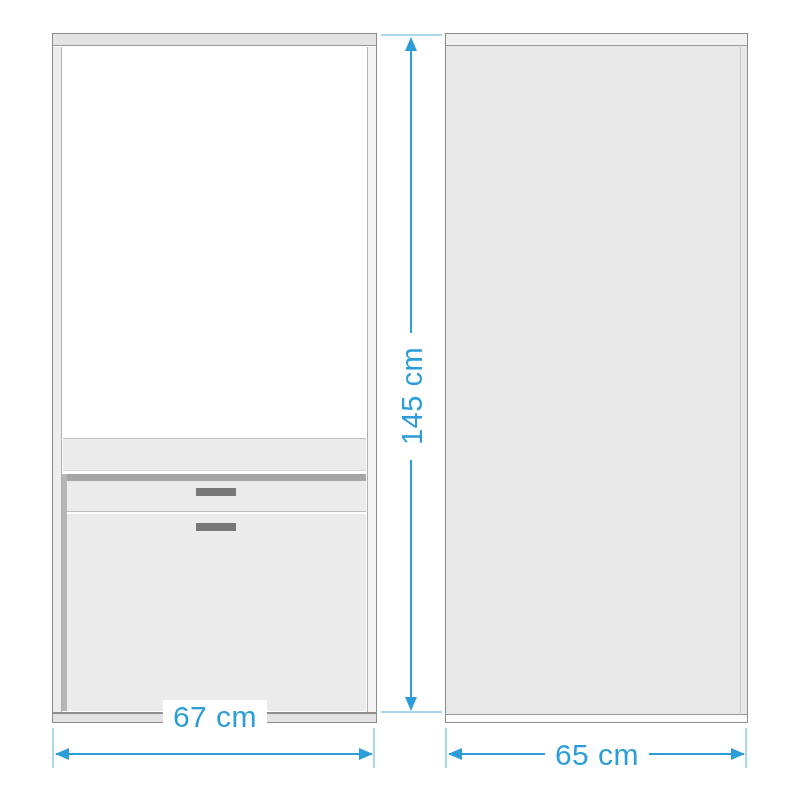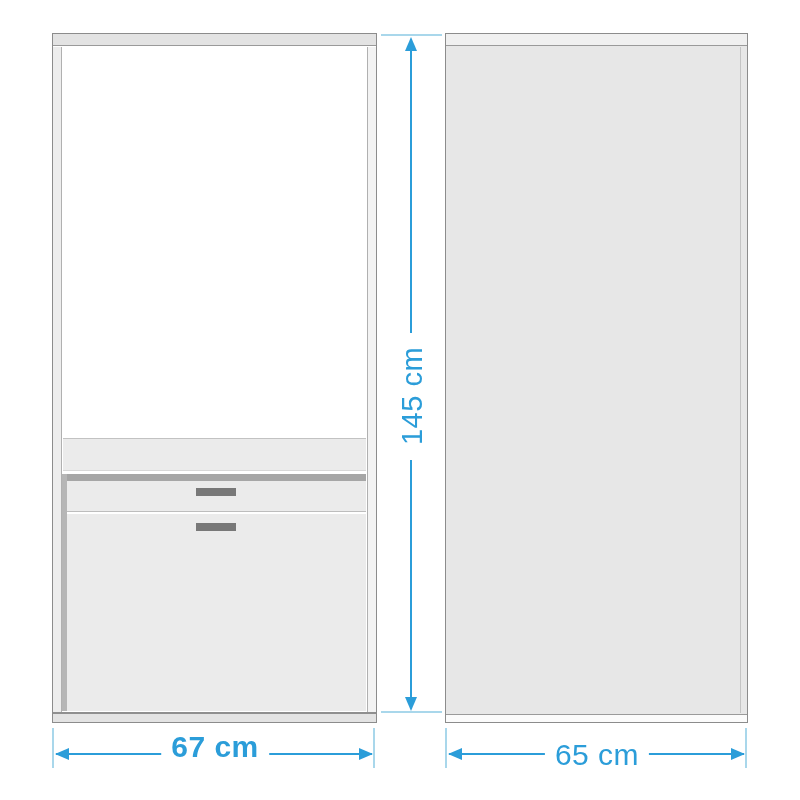--- a/index.html
+++ b/index.html
@@ -170,21 +170,21 @@
   <div class="dim-line" style="left:410px;top:460px;width:2px;height:243px;"></div>
   <div class="arrow up" style="left:405px;top:37px;"></div>
   <div class="arrow down" style="left:405px;top:697px;"></div>
   <div class="dim-label vertical" style="left:412px;top:396px;">145 cm</div>
 
   <div class="ext-line" style="left:52px;top:728px;width:2px;height:40px;"></div>
   <div class="ext-line" style="left:373px;top:728px;width:2px;height:40px;"></div>
   <div class="dim-line" style="left:56px;top:753px;width:316px;height:2px;"></div>
   <div class="arrow left" style="left:55px;top:748px;"></div>
   <div class="arrow right" style="left:359px;top:748px;"></div>
-  <div class="dim-label" style="left:215px;top:747px;font-weight:bold;">67 cm</div>
+  <div class="dim-label" style="left:215px;top:717px;">67 cm</div>
 
   <div class="ext-line" style="left:445px;top:728px;width:2px;height:40px;"></div>
   <div class="ext-line" style="left:745px;top:728px;width:2px;height:40px;"></div>
   <div class="dim-line" style="left:449px;top:753px;width:295px;height:2px;"></div>
   <div class="arrow left" style="left:448px;top:748px;"></div>
   <div class="arrow right" style="left:731px;top:748px;"></div>
   <div class="dim-label" style="left:597px;top:755px;text-align:center;">65 cm</div>
 
 </div>
 

